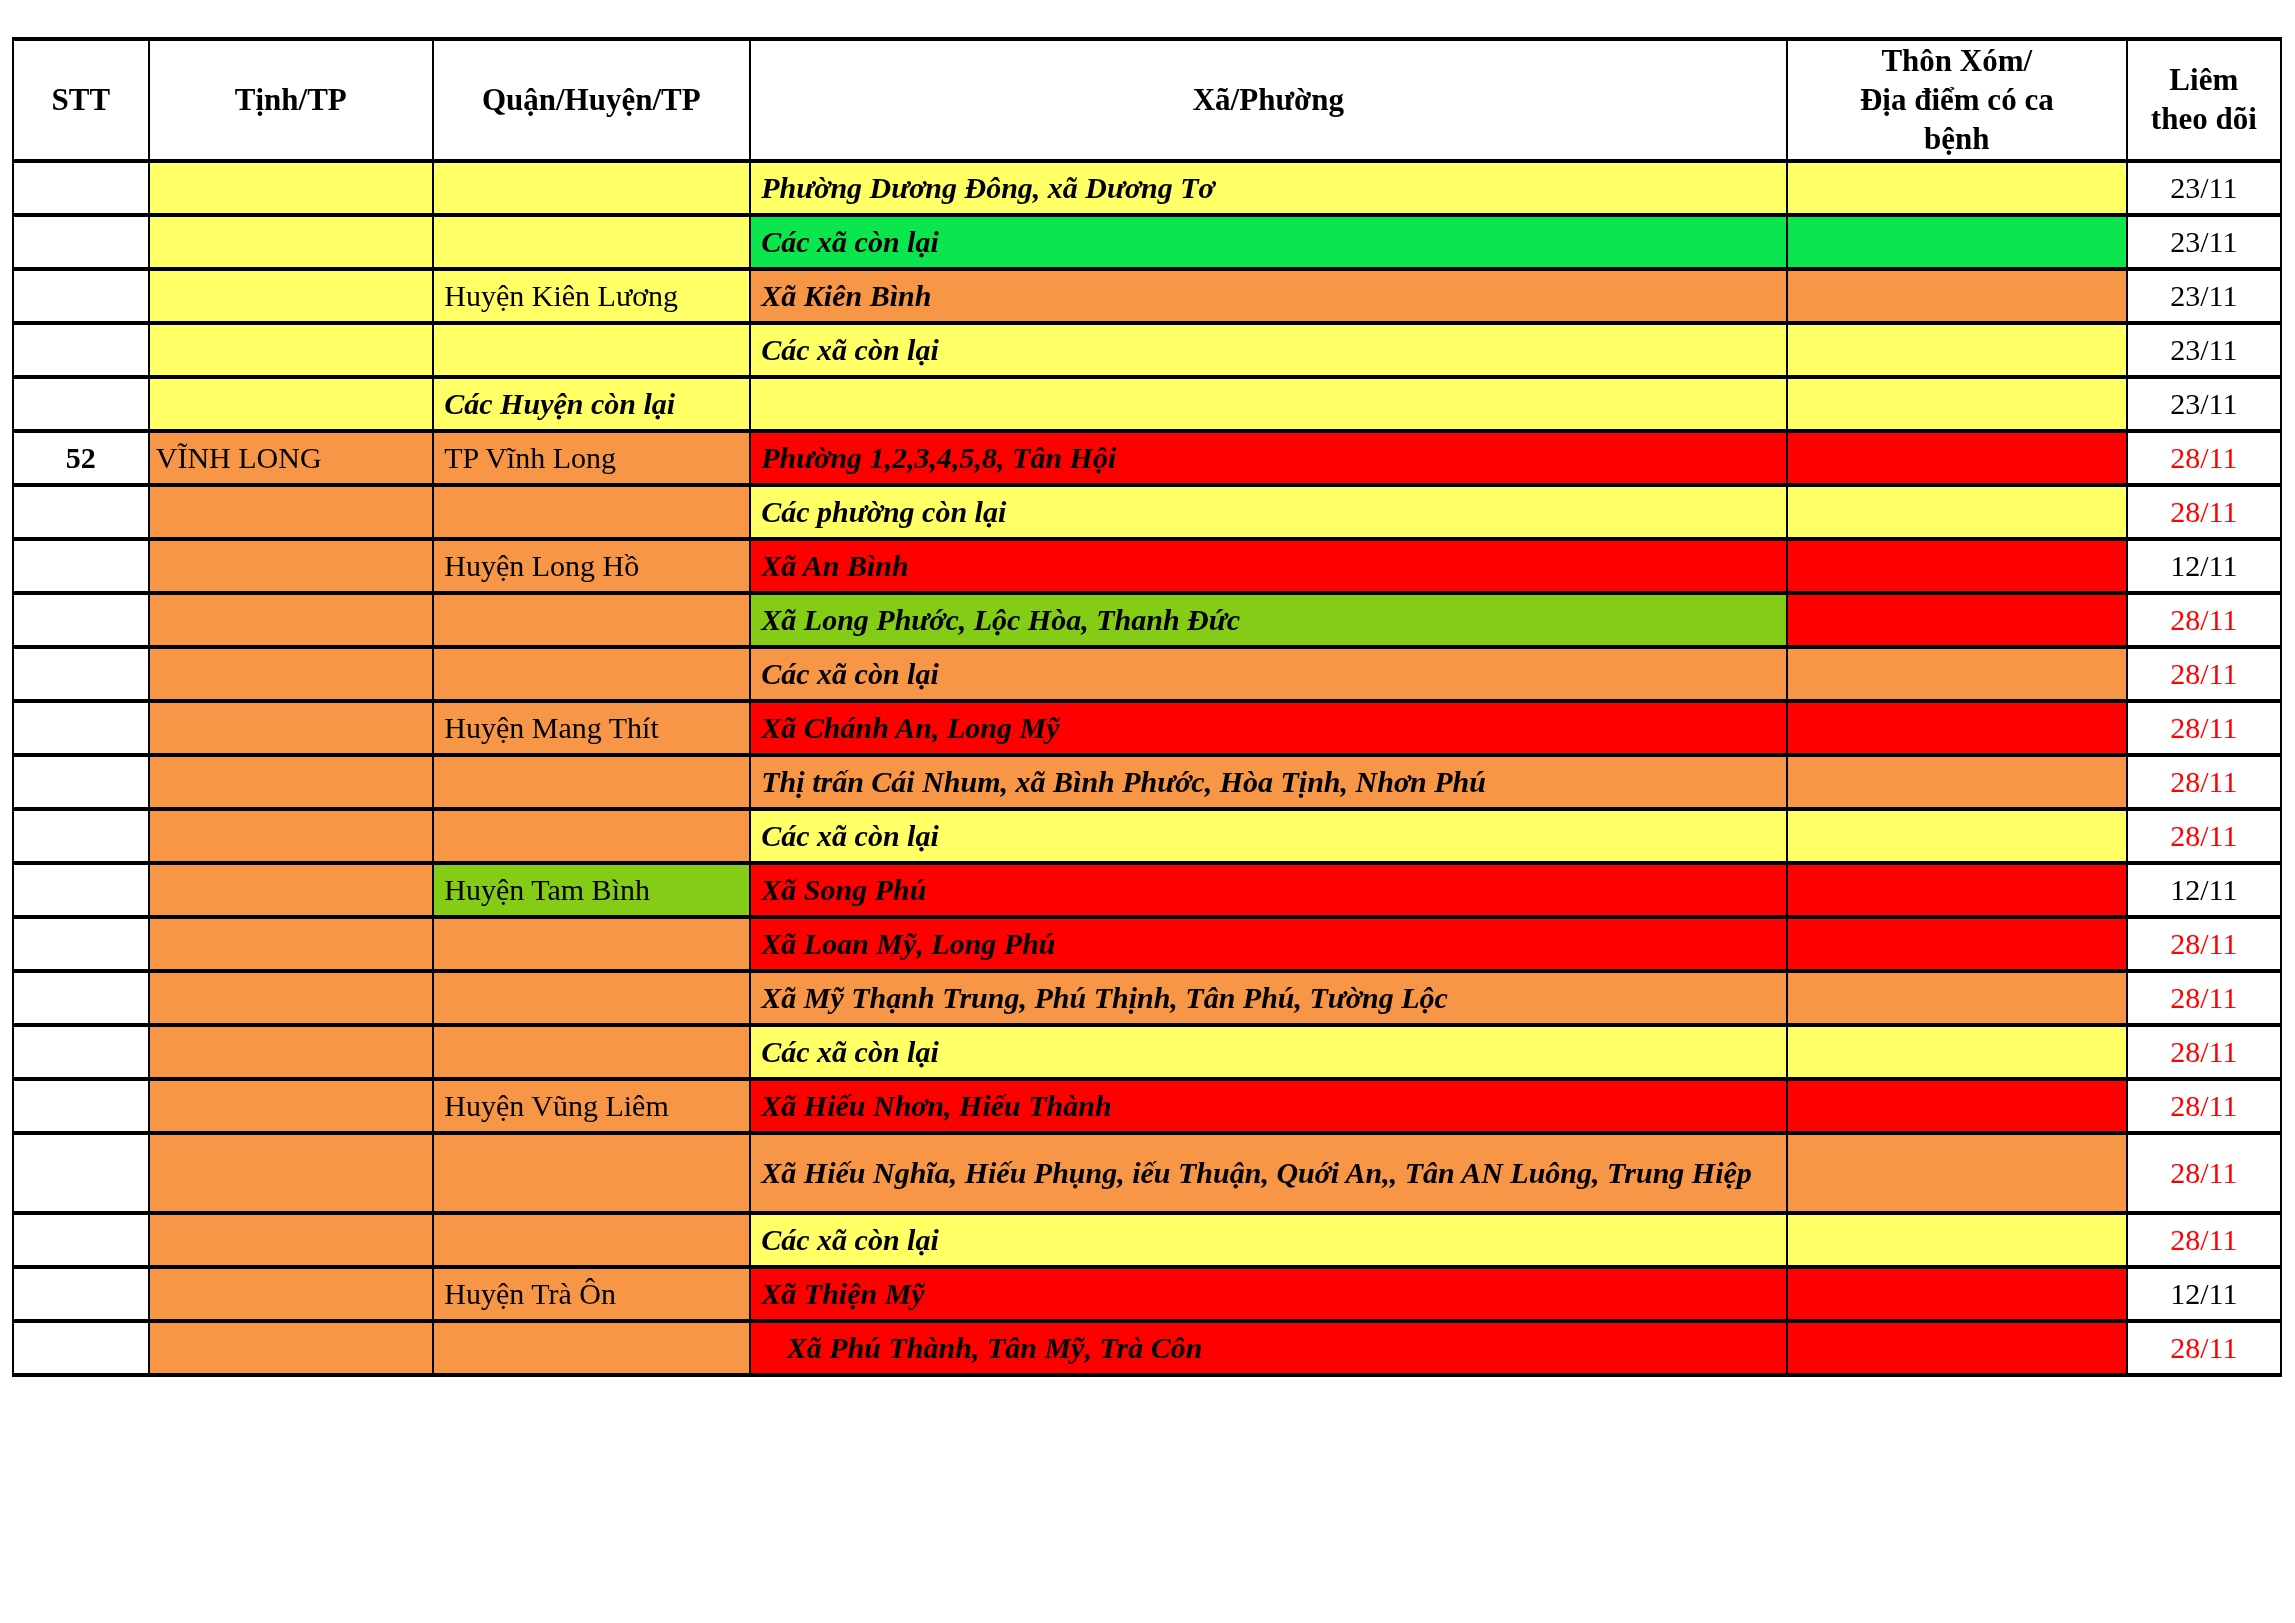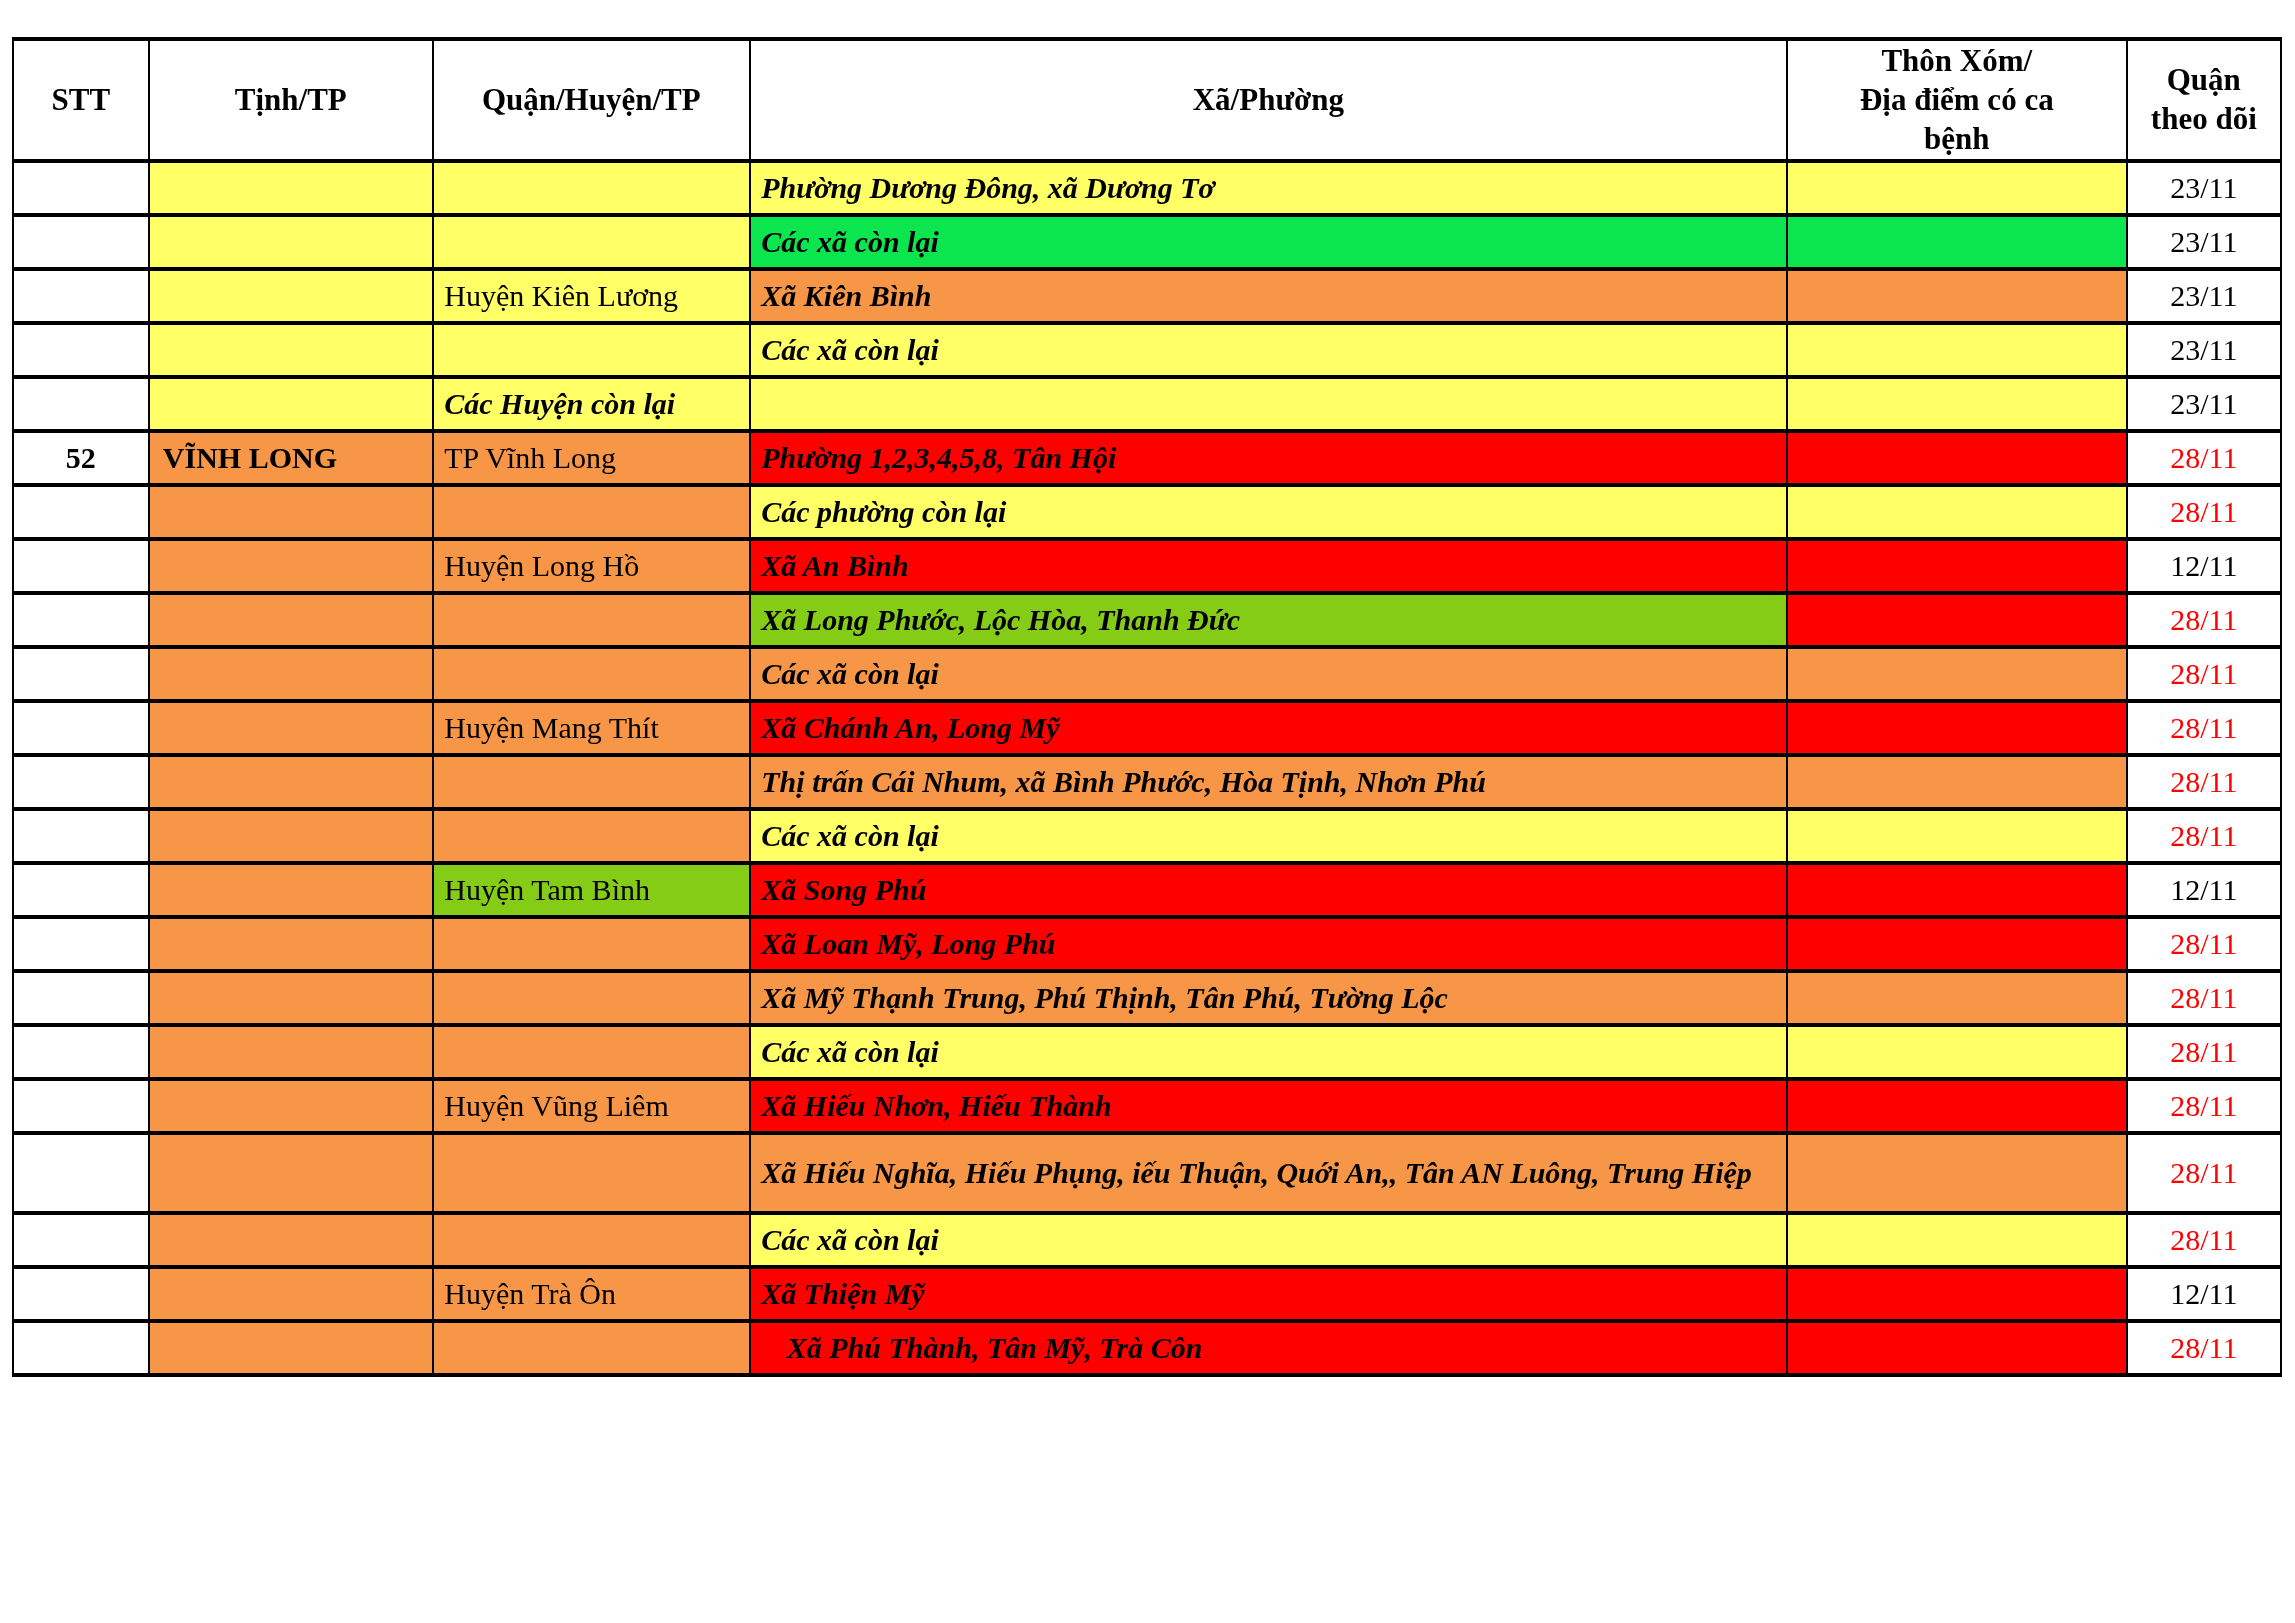--- a/index.html
+++ b/index.html
@@ -39,21 +39,21 @@
     line-height:1.25;
     background:#ffffff;
   }
   td{
     height:54px;
     font-size:30px;
     line-height:1.2;
   }
   tr.tall td{height:80px;}
   td.stt{text-align:center;font-weight:bold;}
-  td.tinh{padding-left:13px;font-weight:bold;}
+  td.tinh{padding-left:6px;font-weight:normal;}
   td.quan{padding-left:10.5px;}
   td.quan.bold{font-weight:bold;}
   td.xa{
     padding-left:10.5px;padding-right:13px;
     font-weight:bold;font-style:italic;
   }
   td.ngay{text-align:center;}
 </style>
 </head>
 <body>
@@ -70,21 +70,21 @@
     </colgroup>
     <thead>
       <tr>
         <th>STT</th>
         <th>Tịnh/TP</th>
         <th>Quận/Huyện/TP</th>
         <th>Xã/Phường</th>
         <th>Thôn Xóm/
 Địa điểm có ca
 bệnh</th>
-        <th>Quận
+        <th>Liêm
 theo dõi</th>
       </tr>
     </thead>
     <tbody id="table-body">
         <tr>
           <td class="stt" style="background: rgb(255, 255, 255);"></td>
           <td class="tinh" style="background: rgb(255, 255, 102);"></td>
           <td class="quan" style="background: rgb(255, 255, 102);"></td>
           <td class="xa" style="background: rgb(255, 255, 102);">Phường Dương Đông, xã Dương Tơ</td>
           <td class="thon" style="background: rgb(255, 255, 102);"></td>

